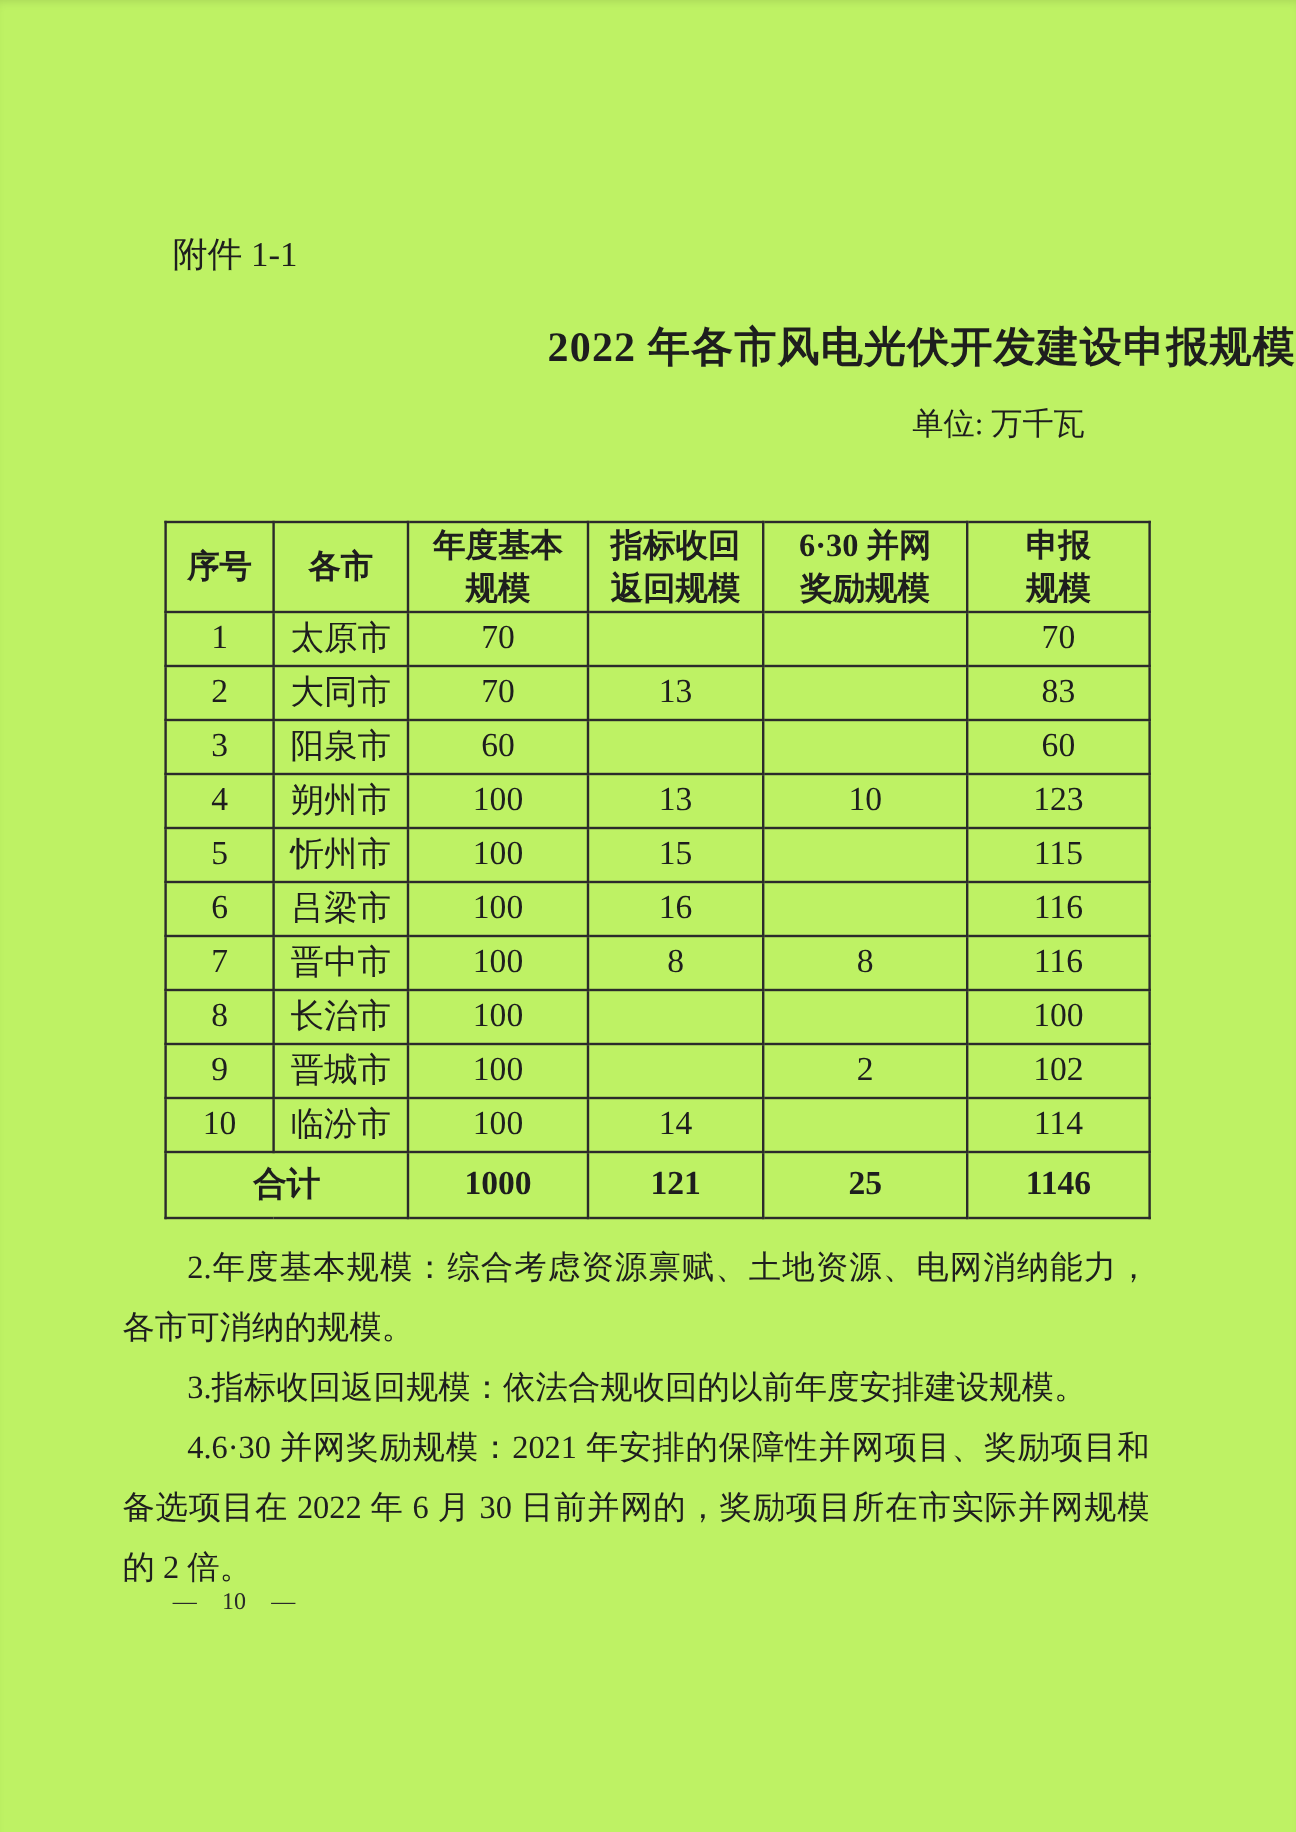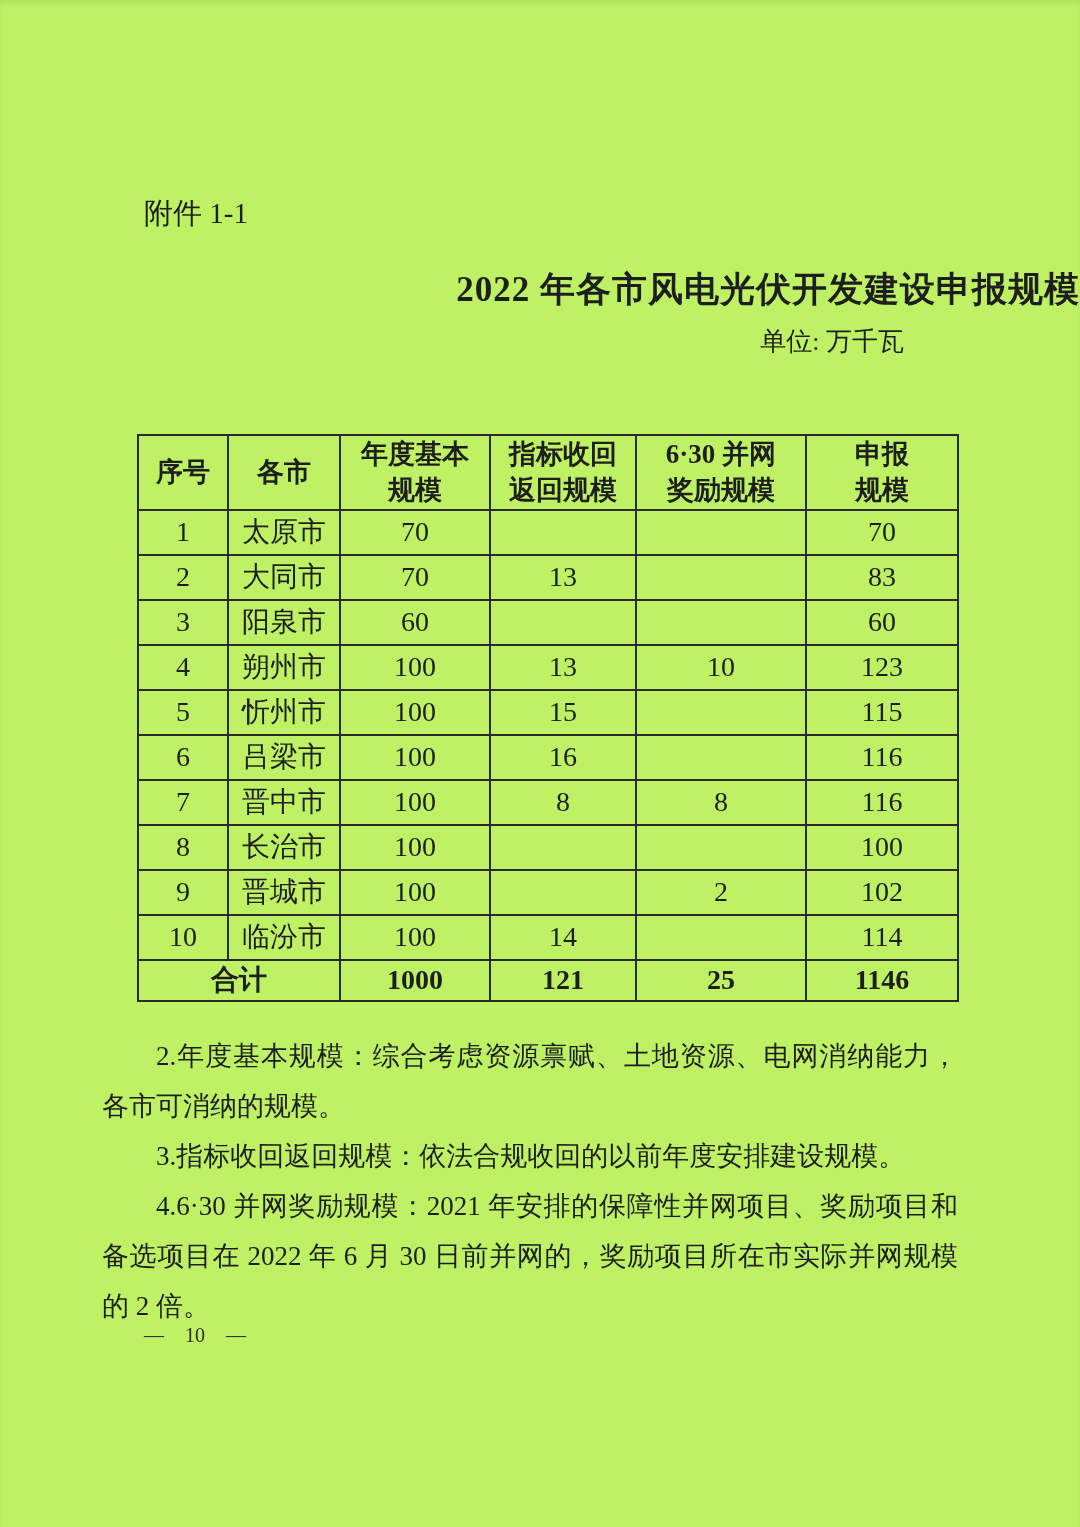--- a/index.html
+++ b/index.html
@@ -28,21 +28,21 @@
     top: 266px;
     width: 100%;
     text-align: right;
     font-size: 35px;
     font-weight: 700;
     letter-spacing: 1px;
     margin: 0;
   }
   .unit-label {
     position: absolute;
-    top: 324px;
+    top: 336px;
     right: 176px;
     font-size: 26px;
   }
   table.alloc {
     position: absolute;
     left: 137px;
     top: 394px;
     width: 820px;
     border-collapse: collapse;
     table-layout: fixed;
@@ -60,21 +60,21 @@
     font-weight: 700;
     line-height: 1.35;
     white-space: pre-line;
   }
   .alloc td {
     height: 45px;
     font-size: 28px;
     font-weight: 400;
   }
   .alloc tr.total-row td {
-    height: 41px;
+    height: 55px;
     font-weight: 700;
     border-radius: 11px;
   }
   .notes {
     position: absolute;
     left: 102px;
     top: 1032px;
     width: 856px;
     font-size: 27px;
     line-height: 1.85;

